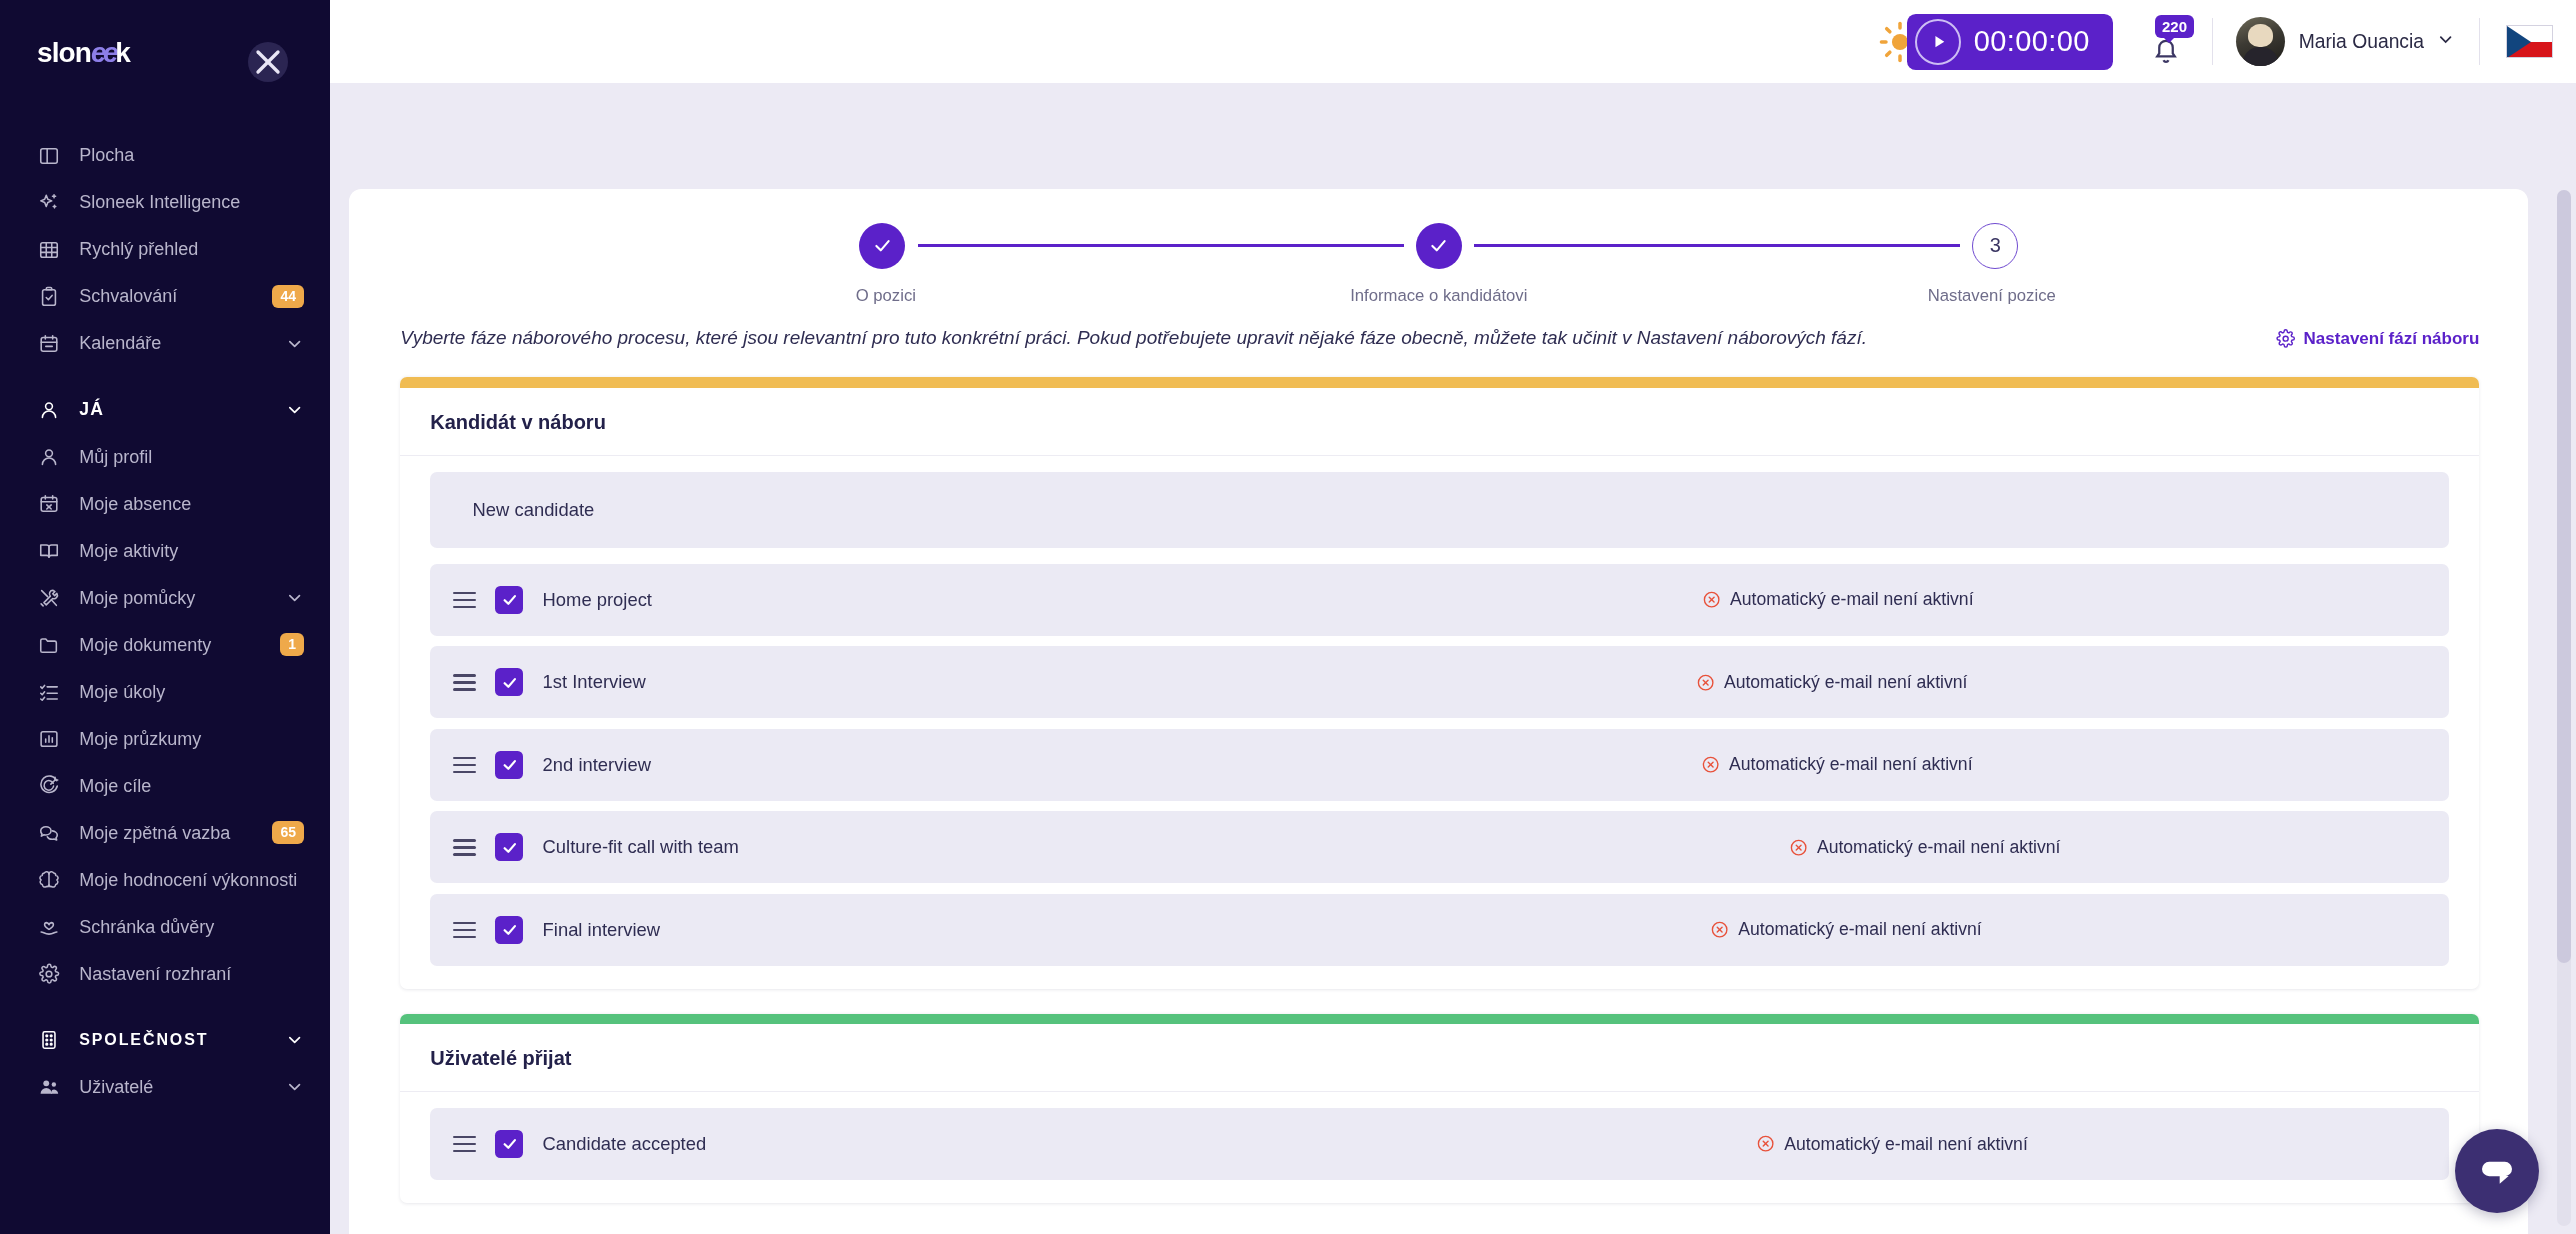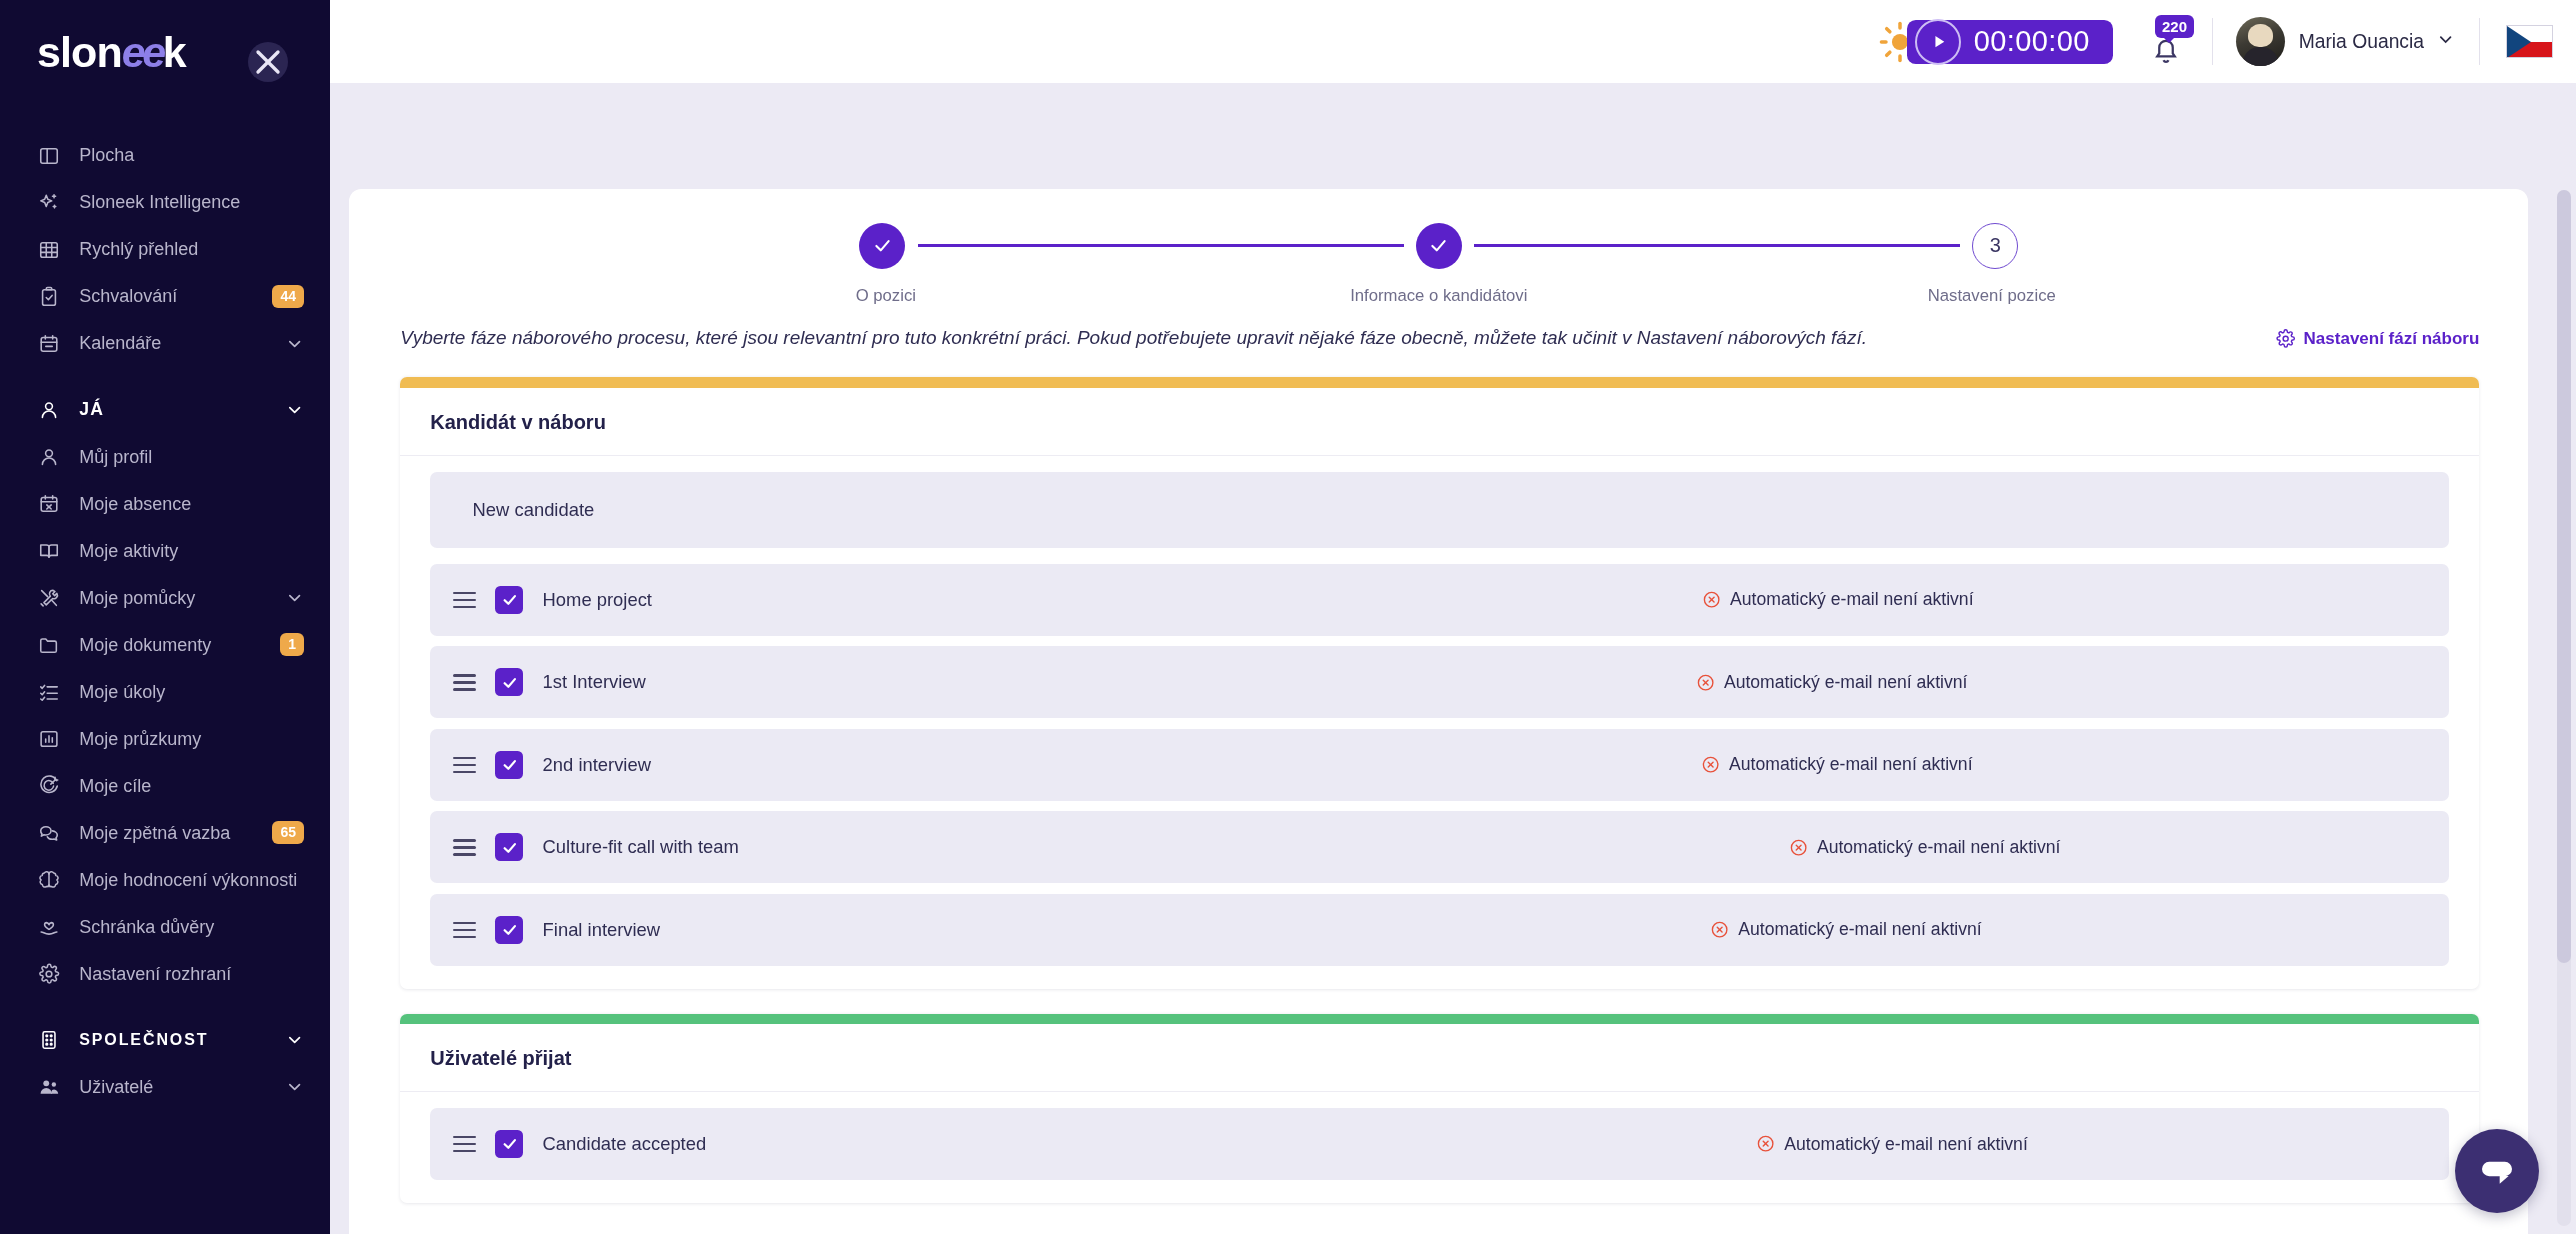--- a/index.html
+++ b/index.html
@@ -25,21 +25,21 @@
     background: #100a32;
     border-bottom-right-radius: 0;
   }
   .sb-logo-row {
     position: relative;
     height: 105px;
     display: flex; align-items: center;
   }
   .sb-logo {
     margin-left: 37px;
-    font-size: 43px;
+    font-size: 28px;
     font-weight: 700;
     letter-spacing: -0.9px;
     color: #ffffff;
     line-height: 1;
     display: flex;
     align-items: baseline;
     justify-content: flex-end;
   }
   .sb-logo .mid { color: #8d7fe8; font-style: italic; font-weight: 700; letter-spacing: -3.5px; }
   .sb-close {
@@ -110,21 +110,21 @@
     background: #ffffff;
     display: flex; align-items: center; justify-content: flex-end;
     padding-right: 23px;
   }
   .tb-timer-wrap { display: flex; align-items: center; }
   .sun-icon { width: 42px; height: 42px; color: #f0a43a; margin-right: 5.3px; }
   .sun-icon svg { width: 42px; height: 42px; display: block; }
   .timer-pill {
     background: #5b21c9;
     border-radius: 8.8px;
-    height: 44px;
+    height: 56px;
     display: flex; align-items: center;
     padding: 0 23px 0 8.8px;
     margin-left: -19.3px;
     cursor: pointer;
   }
   .play-circle {
     width: 46px; height: 46px;
     border-radius: 50%;
     border: 2.2px solid #cdbdf4;
     display: flex; align-items: center; justify-content: center;

